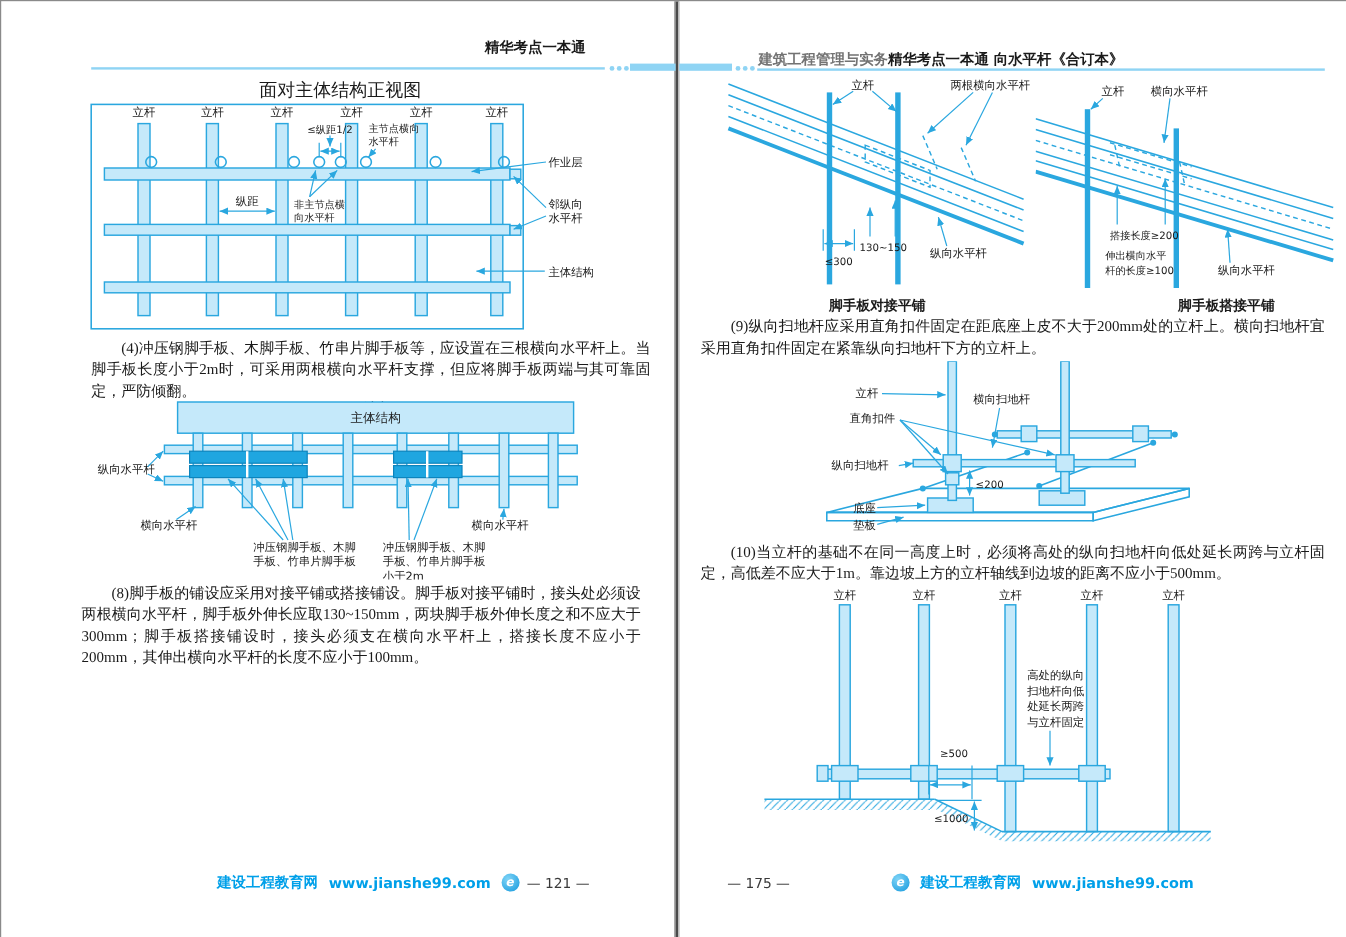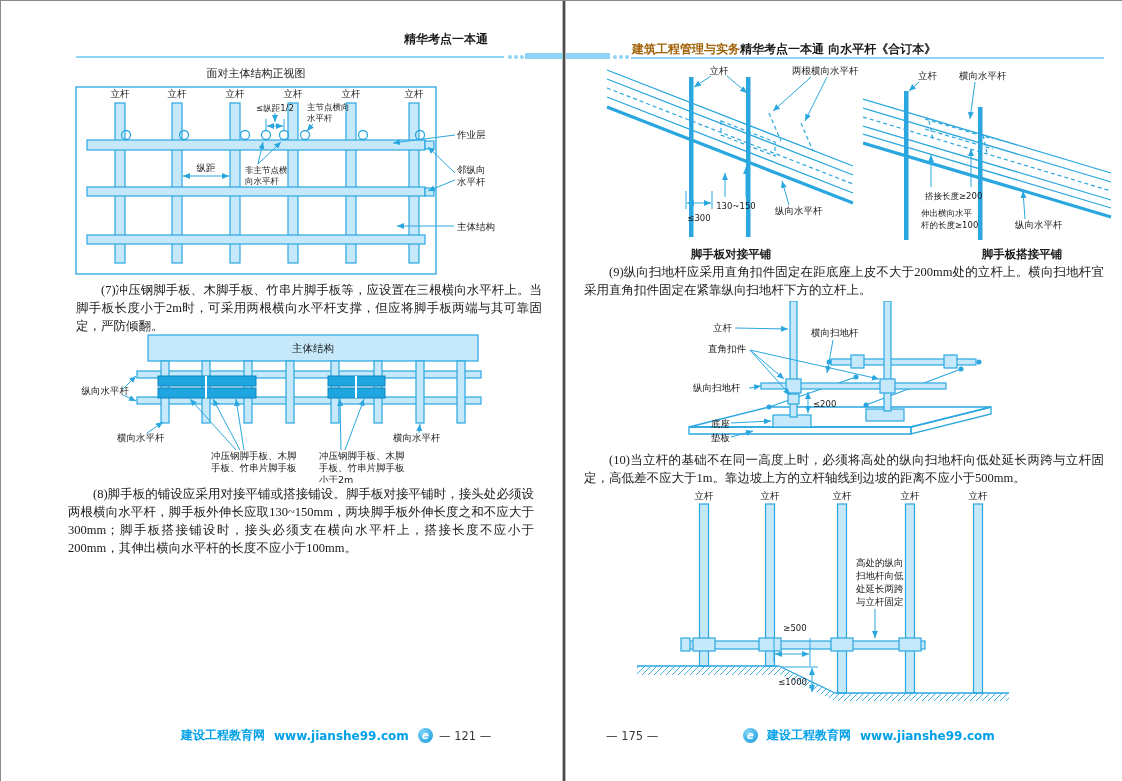--- a/index.html
+++ b/index.html
@@ -3,23 +3,23 @@
 <meta charset="utf-8">
 <style>
   html,body{margin:0;padding:0;background:#e8e8e8;}
   #canvas{position:relative;width:1122px;height:781px;background:#fff;border:1px solid #8a8a8a;
           font-family:"Liberation Serif","DejaVu Serif",serif;color:#1a1a1a;overflow:hidden;}
   .abs{position:absolute;}
   .divider{left:561px;top:0;width:2px;height:781px;background:#4a4a4a;border-left:1px solid #bbb;border-right:1px solid #bbb;}
   .hline{background:#8fd4f4;}
   .hdot{width:4px;height:4px;border-radius:50%;background:#8fd4f4;}
   .hdr-txt{font-family:"DejaVu Sans","Liberation Sans",sans-serif;font-weight:bold;font-size:12px;}
-  .hdr-blue{color:#a16207;}
+  .hdr-blue{color:#737373;}
   .para{font-size:12.5px;line-height:18px;text-align:justify;text-indent:2em;}
-  .figtitle{font-size:11px;text-align:center;font-family:"DejaVu Sans",sans-serif;}
+  .figtitle{font-size:15px;text-align:right;font-family:"DejaVu Sans",sans-serif;}
   .figcap{font-size:11.5px;font-weight:bold;text-align:center;font-family:"DejaVu Sans",sans-serif;}
   .footer-blue{font-family:"DejaVu Sans","Liberation Sans",sans-serif;font-weight:bold;font-size:12px;color:#00a0e9;}
   .pageno{font-size:11.5px;color:#3a3a3a;font-family:"DejaVu Sans",sans-serif;}
   .logo{display:inline-block;width:15px;height:15px;border-radius:50%;
         background:radial-gradient(circle at 35% 30%,#7fd4f7,#1398dc);color:#fff;font-weight:bold;
         font-size:10px;line-height:15px;text-align:center;font-style:italic;font-family:"DejaVu Sans",sans-serif;}
   svg text{font-family:"DejaVu Sans","Liberation Sans",sans-serif;fill:#1a1a1a;}
   .t8{font-size:8.5px;} .t9{font-size:9.5px;} .t10{font-size:10.5px;}
   .st{stroke:#2aa7df;stroke-width:1.3;fill:none;}
   .fillb{fill:#c5e9fa;stroke:#2aa7df;stroke-width:1.2;}
@@ -123,21 +123,21 @@
       <text x="384" y="102" class="t9">水平杆</text>
       <line x1="382" y1="90" x2="355" y2="64" class="ld ae"></line>
       <line x1="382" y1="97" x2="355" y2="108" class="ld ae"></line>
     </g>
     <g>
       <text x="384" y="147" class="t9">主体结构</text>
       <line x1="381" y1="143" x2="324" y2="143" class="ld ae"></line>
     </g>
   </svg>
 
-  <p class="abs para" style="left:75px;top:280px;width:466px;margin:0;">(7)冲压钢脚手板、木脚手板、竹串片脚手板等，应设置在三根横向水平杆上。当脚手板长度小于2m时，可采用两根横向水平杆支撑，但应将脚手板两端与其可靠固定，严防倾翻。</p>
+  <p class="abs para" style="left:75px;top:280px;width:466px;margin:0;">(4)冲压钢脚手板、木脚手板、竹串片脚手板等，应设置在三根横向水平杆上。当脚手板长度小于2m时，可采用两根横向水平杆支撑，但应将脚手板两端与其可靠固定，严防倾翻。</p>
 
   <div class="abs figtitle" style="left:255px;top:332px;width:90px;">俯视图</div>
 
   <svg class="abs" style="left:72px;top:332px;" width="470" height="150" viewBox="0 0 470 150">
     <rect x="75" y="2" width="330" height="26" class="fillb"></rect>
     <text x="240" y="19" class="t10" text-anchor="middle">主体结构</text>
     <g>
       <rect x="64" y="38" width="344" height="7" class="fillb"></rect>
       <rect x="64" y="64" width="344" height="7" class="fillb"></rect>
     </g>

